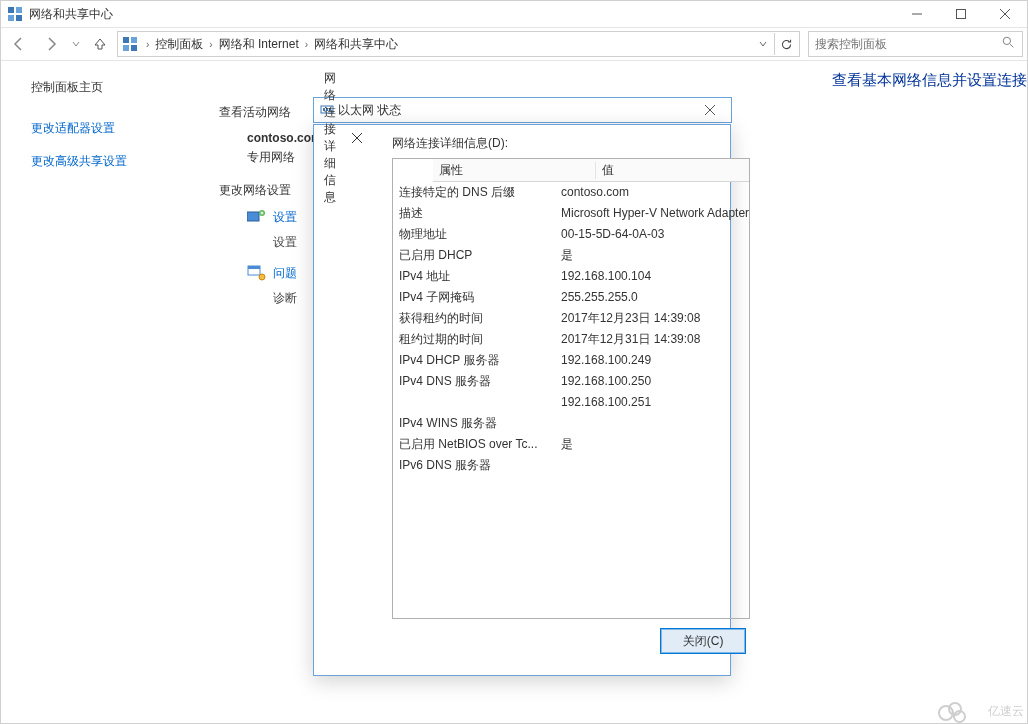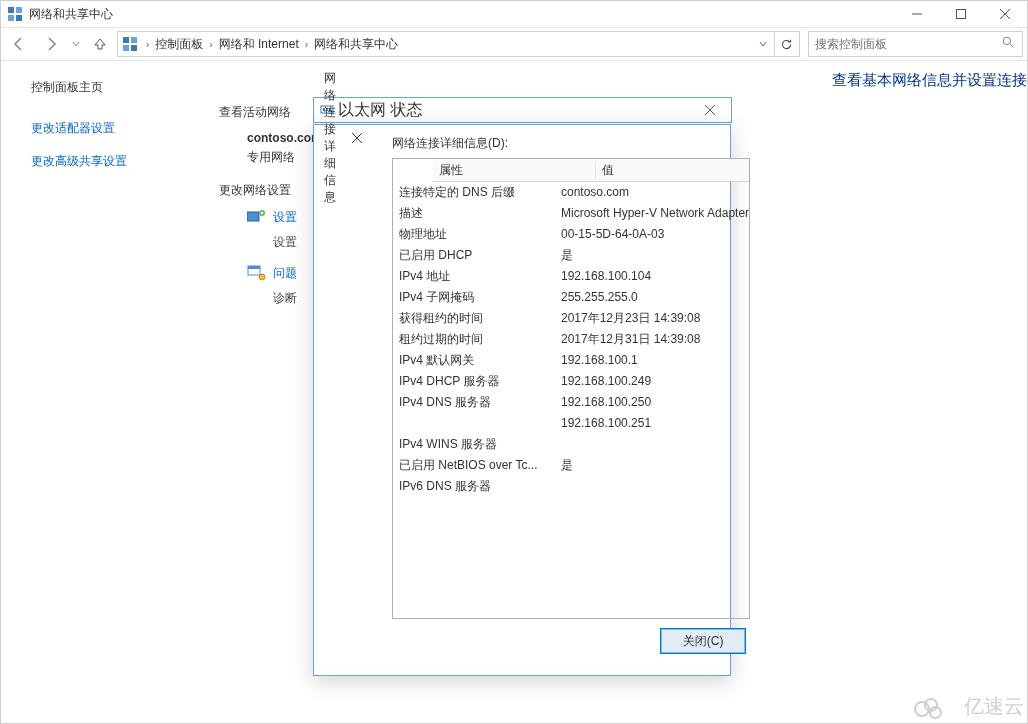--- a/index.html
+++ b/index.html
@@ -142,21 +142,21 @@
     top: 97px;
     width: 419px;
     height: 26px;
     background: #fff;
     border: 1px solid #6aa3d9;
     display: flex;
     align-items: center;
     padding: 0 0 0 6px;
     box-sizing: border-box;
   }
-  .eth-status-title { flex: 1; padding-left: 4px; font-size: 16px; }
+  .eth-status-title { flex: 1; padding-left: 4px; font-size: 12px; }
   .eth-btn {
     width: 42px; height: 24px;
     display: flex; align-items: center; justify-content: center;
     color: #555;
   }
 
   
   .details-dlg {
     position: absolute;
     left: 313px;
@@ -224,21 +224,21 @@
     box-shadow: inset 0 0 0 1px #7fb7e6;
     display: flex; align-items: center; justify-content: center;
     cursor: default;
   }
 
   
   .watermark {
     position: absolute;
     right: 4px; bottom: 4px;
     color: #c9c9c9;
-    font-size: 20px;
+    font-size: 12px;
     display: flex; align-items: center; gap: 20px;
     opacity: .9;
   }
   .wm-circles { position: relative; width: 30px; height: 18px; }
   .wm-c { position: absolute; border: 2px solid #c9c9c9; border-radius: 50%; }
 </style>
 </head>
 <body>
 
 <div class="window">
@@ -439,24 +439,20 @@
           </div>
           <div class="prow">
             <div class="pkey">获得租约的时间</div>
             <div class="pval">2017年12月23日 14:39:08</div>
           </div>
           <div class="prow">
             <div class="pkey">租约过期的时间</div>
             <div class="pval">2017年12月31日 14:39:08</div>
           </div>
           <div class="prow">
-            <div class="pkey">IPv4 默认网关</div>
-            <div class="pval">192.168.100.1</div>
-          </div>
-          <div class="prow">
             <div class="pkey">IPv4 DHCP 服务器</div>
             <div class="pval">192.168.100.249</div>
           </div>
           <div class="prow">
             <div class="pkey">IPv4 DNS 服务器</div>
             <div class="pval">192.168.100.250</div>
           </div>
           <div class="prow">
             <div class="pkey"></div>
             <div class="pval">192.168.100.251</div>

